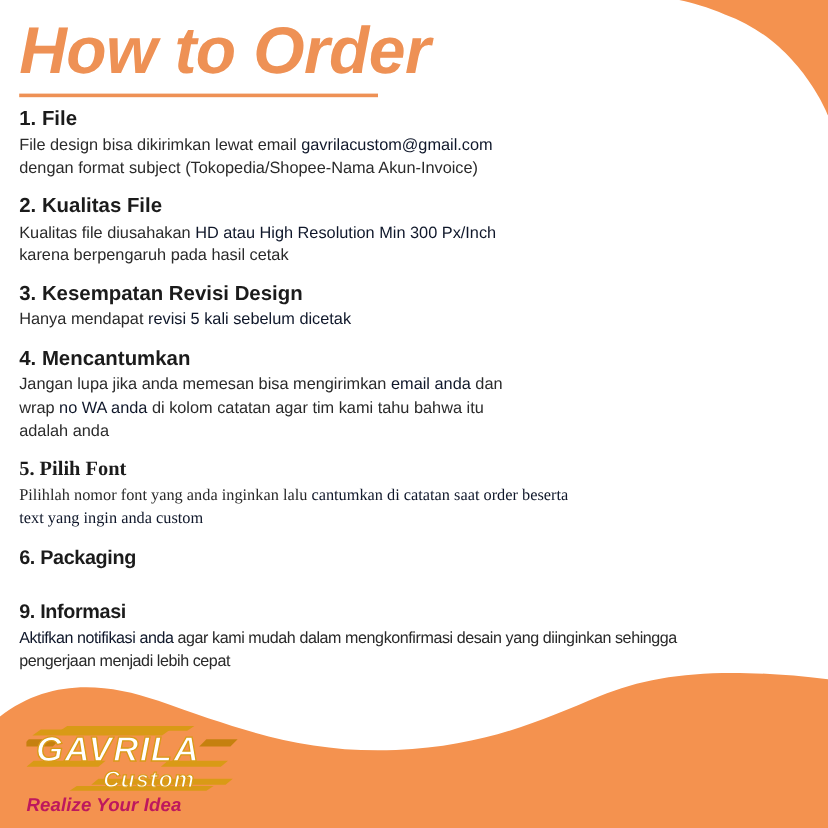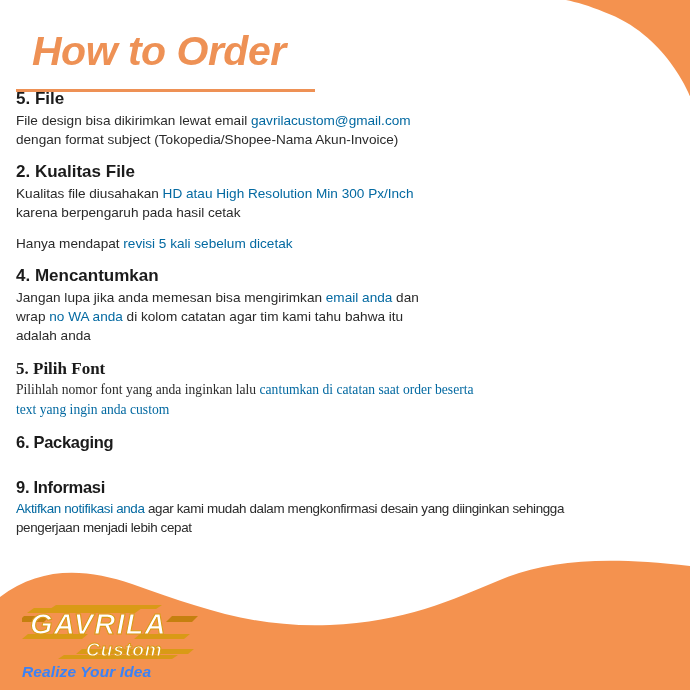--- a/index.html
+++ b/index.html
@@ -11,27 +11,27 @@
     position:relative;
   }
   .canvas{position:absolute;inset:0;width:690px;height:690px;overflow:hidden;}
 
   
   .deco-svg{position:absolute;left:0;top:0;width:690px;height:690px;pointer-events:none;}
 
   
   .header{position:absolute;left:16px;top:14px;width:400px;}
   .title{
-    font-size:41px;
+    font-size:55px;
     font-style:italic;
     font-weight:700;
     color:#EE9155;
     letter-spacing:-0.5px;
     line-height:1.05;
-    margin:16px;
+    margin:0;
     white-space:nowrap;
   }
   .title-rule{
     margin-top:6px;
     width:299px;height:3px;
     background:#EE9155;
   }
 
   
   .content{
@@ -47,21 +47,21 @@
     line-height:1.28;
     margin:0 0 1px 0;
   }
   .sec-body{
     font-size:13.6px;
     font-weight:400;
     color:#2a2a2a;
     line-height:1.42;
     margin:0;
   }
-  .hl{color:#0369a1;}
+  .hl{color:#0f172a;}
 
   
   .narrow .sec-head{font-size:16.5px;letter-spacing:-0.3px;}
   .narrow .sec-body{font-size:13.4px;letter-spacing:-0.35px;}
 
   
   .s1{margin-bottom:12px;}
   .s2{margin-bottom:11px;}
   .s3{margin-bottom:12px;}
   .s4{margin-bottom:12px;}
@@ -74,21 +74,21 @@
     left:22px;top:604px;
     width:300px;
   }
   .logo-mark{position:relative;width:180px;height:58px;}
   .logo-svg{position:absolute;left:0;top:0;}
   .tagline{
     margin-top:2px;
     font-size:15.5px;
     font-style:italic;
     font-weight:700;
-    color:#3b82f6;
+    color:#be185d;
     letter-spacing:0.1px;
     line-height:1;
   }
 </style>
 </head>
 <body>
 
 <div class="canvas">
 
   <svg class="deco-svg" viewBox="0 0 690 690">
@@ -99,36 +99,37 @@
   </svg>
 
   <div class="header">
     <h1 class="title">How to Order</h1>
     <div class="title-rule"></div>
   </div>
 
   <div class="content">
 
     <div class="section s1">
-      <p class="sec-head">5. File</p>
+      <p class="sec-head">1. File</p>
       <p class="sec-body">
         <span>File design bisa dikirimkan lewat email </span><span class="hl">gavrilacustom@gmail.com</span><br>
         <span>dengan format subject (Tokopedia/Shopee-Nama Akun-Invoice)</span>
       </p>
     </div>
 
     <div class="section s2">
       <p class="sec-head">2. Kualitas File</p>
       <p class="sec-body">
         <span>Kualitas file diusahakan </span><span class="hl">HD atau High Resolution Min 300 Px/Inch</span><br>
         <span>karena berpengaruh pada hasil cetak</span>
       </p>
     </div>
 
     <div class="section s3">
+      <p class="sec-head">3. Kesempatan Revisi Design</p>
       <p class="sec-body">
         <span>Hanya mendapat </span><span class="hl">revisi 5 kali sebelum dicetak</span>
       </p>
     </div>
 
     <div class="section s4">
       <p class="sec-head">4. Mencantumkan</p>
       <p class="sec-body">
         <span>Jangan lupa jika anda memesan bisa mengirimkan </span><span class="hl">email anda</span><span> dan</span><br>
         <span>wrap </span><span class="hl">no WA anda</span><span> di kolom catatan agar tim kami tahu bahwa itu</span><br>

